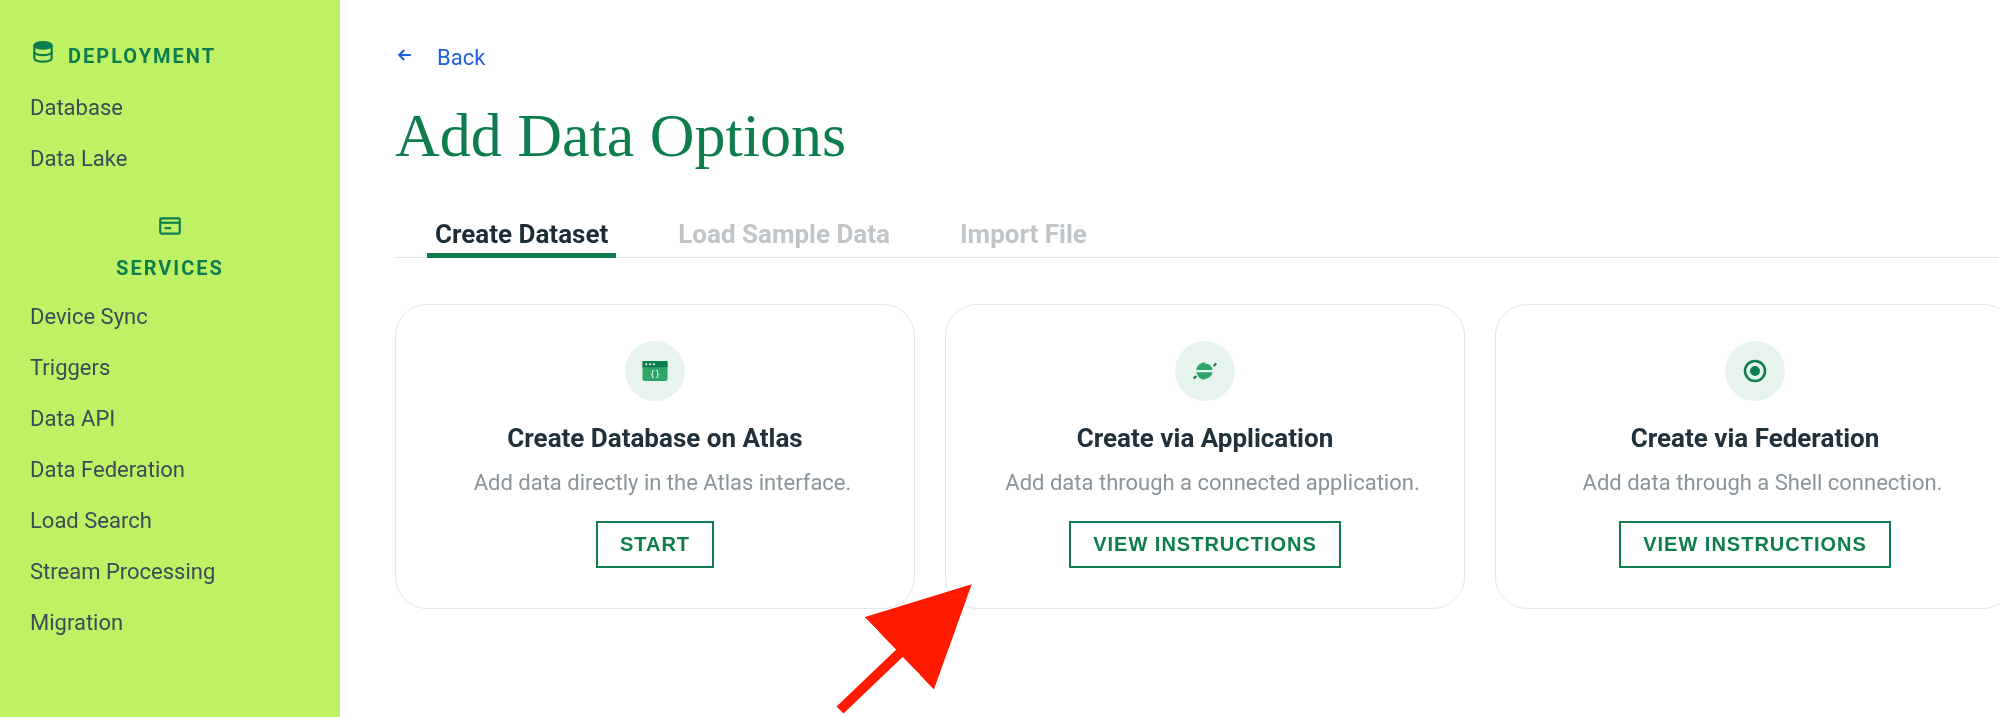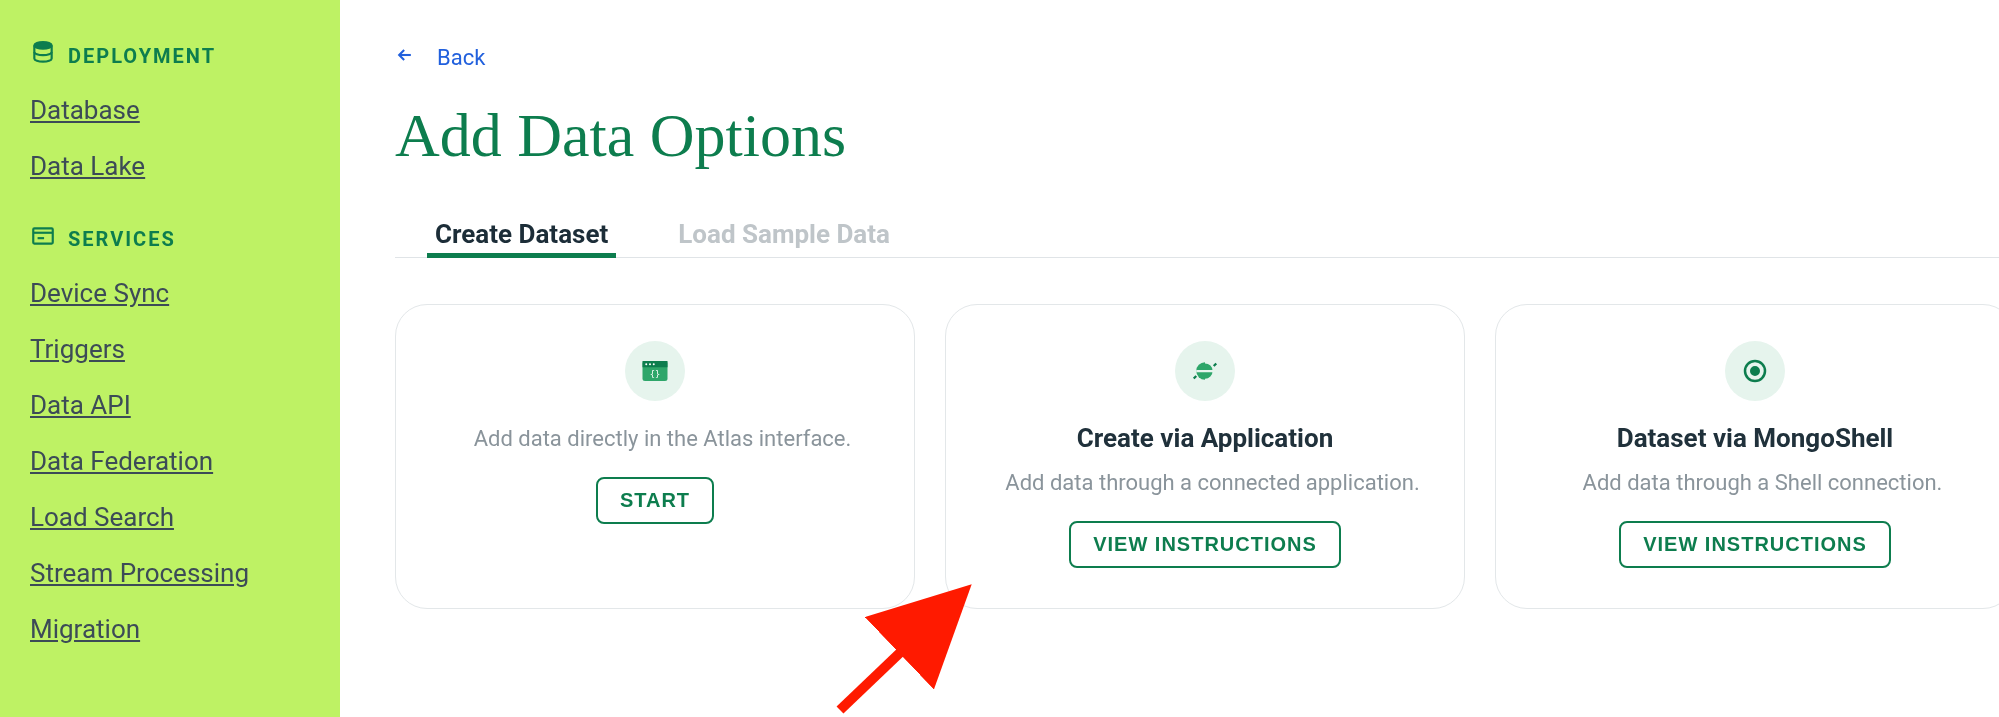--- a/index.html
+++ b/index.html
@@ -23,27 +23,26 @@
     align-items: center;
     gap: 12px;
     color: #0d7d4e;
     font-weight: 700;
     letter-spacing: 2px;
     font-size: 20px;
     margin-bottom: 24px;
   }
   .section-header svg { width: 26px; height: 26px; }
   .sidebar-item {
-    font-size: 26px;
+    font-size: 22px;
     color: #3c4b57;
     margin-bottom: 26px;
     cursor: pointer;
-    text-decoration: underline;
-  }
-  .section-header.services { margin-top: 42px; }
+  }
+  .section-header.services { margin-top: 42px; flex-direction: column; }
   .main {
     flex: 1;
     padding: 45px 0 0 55px;
     position: relative;
   }
   .back-link {
     display: inline-flex;
     align-items: center;
     gap: 22px;
     color: #2160dd;
@@ -120,21 +119,21 @@
     margin-left: 15px;
   }
   .card-btn {
     border: 2px solid #0d7d4e;
     background: #fff;
     color: #0d7d4e;
     font-weight: 700;
     letter-spacing: 1px;
     font-size: 20px;
     padding: 10px 22px;
-    border-radius: 8px;
+    border-radius: 0;
     cursor: pointer;
   }
   .arrow-annotation {
     position: absolute;
     left: 490px;
     top: 580px;
     pointer-events: none;
   }
 </style>
 </head>
@@ -182,35 +181,37 @@
       </svg>
     </span>
     <span>Back</span>
   </a>
 
   <h1 class="page-title">Add Data Options</h1>
 
   <div class="tabs">
     <div class="tab active">Create Dataset</div>
     <div class="tab">Load Sample Data</div>
+    <div class="tab">Import File</div>
   </div>
 
   <div class="cards">
 
     <div class="card">
       <div class="card-icon-wrap">
         <svg viewBox="0 0 24 24" fill="none">
           <rect x="2" y="4" width="20" height="16" rx="2" fill="#2ea66a"></rect>
           <rect x="2" y="4" width="20" height="5" fill="#0d7d4e"></rect>
           <circle cx="5" cy="6.5" r="0.8" fill="#fff"></circle>
             <circle cx="8" cy="6.5" r="0.8" fill="#fff"></circle>
             <circle cx="11" cy="6.5" r="0.8" fill="#fff"></circle>
           <text x="12" y="17" font-size="7" fill="#fff" text-anchor="middle" font-family="monospace">{}</text>
         </svg>
       </div>
+      <div class="card-title">Create Database on Atlas</div>
       <div class="card-desc">Add data directly in the Atlas interface.</div>
       <button class="card-btn">START</button>
     </div>
 
     <div class="card">
       <div class="card-icon-wrap">
         <svg viewBox="0 0 24 24" fill="none" stroke="#0d7d4e" stroke-width="1.8">
           <circle cx="12" cy="12" r="7" fill="#2ea66a" stroke="none"></circle>
           <path d="M12 5a7 7 0 010 14M5 12h14" stroke="#e6f4ed"></path>
           <path d="M19 8l2-2M5 16l-2 2" stroke="#0d7d4e"></path>
@@ -221,21 +222,21 @@
       <button class="card-btn">VIEW INSTRUCTIONS</button>
     </div>
 
     <div class="card">
       <div class="card-icon-wrap">
         <svg viewBox="0 0 24 24" fill="none" stroke="#0d7d4e" stroke-width="2">
           <circle cx="12" cy="12" r="8"></circle>
           <circle cx="12" cy="12" r="3" fill="#0d7d4e"></circle>
         </svg>
       </div>
-      <div class="card-title">Dataset via MongoShell</div>
+      <div class="card-title">Create via Federation</div>
       <div class="card-desc">Add data through a Shell connection.</div>
       <button class="card-btn">VIEW INSTRUCTIONS</button>
     </div>
 
   </div>
 
   
   <svg class="arrow-annotation" width="170" height="140" viewBox="0 0 170 140">
     <defs>
       <marker id="ahead" markerWidth="10" markerHeight="10" refX="7" refY="5" orient="auto">

